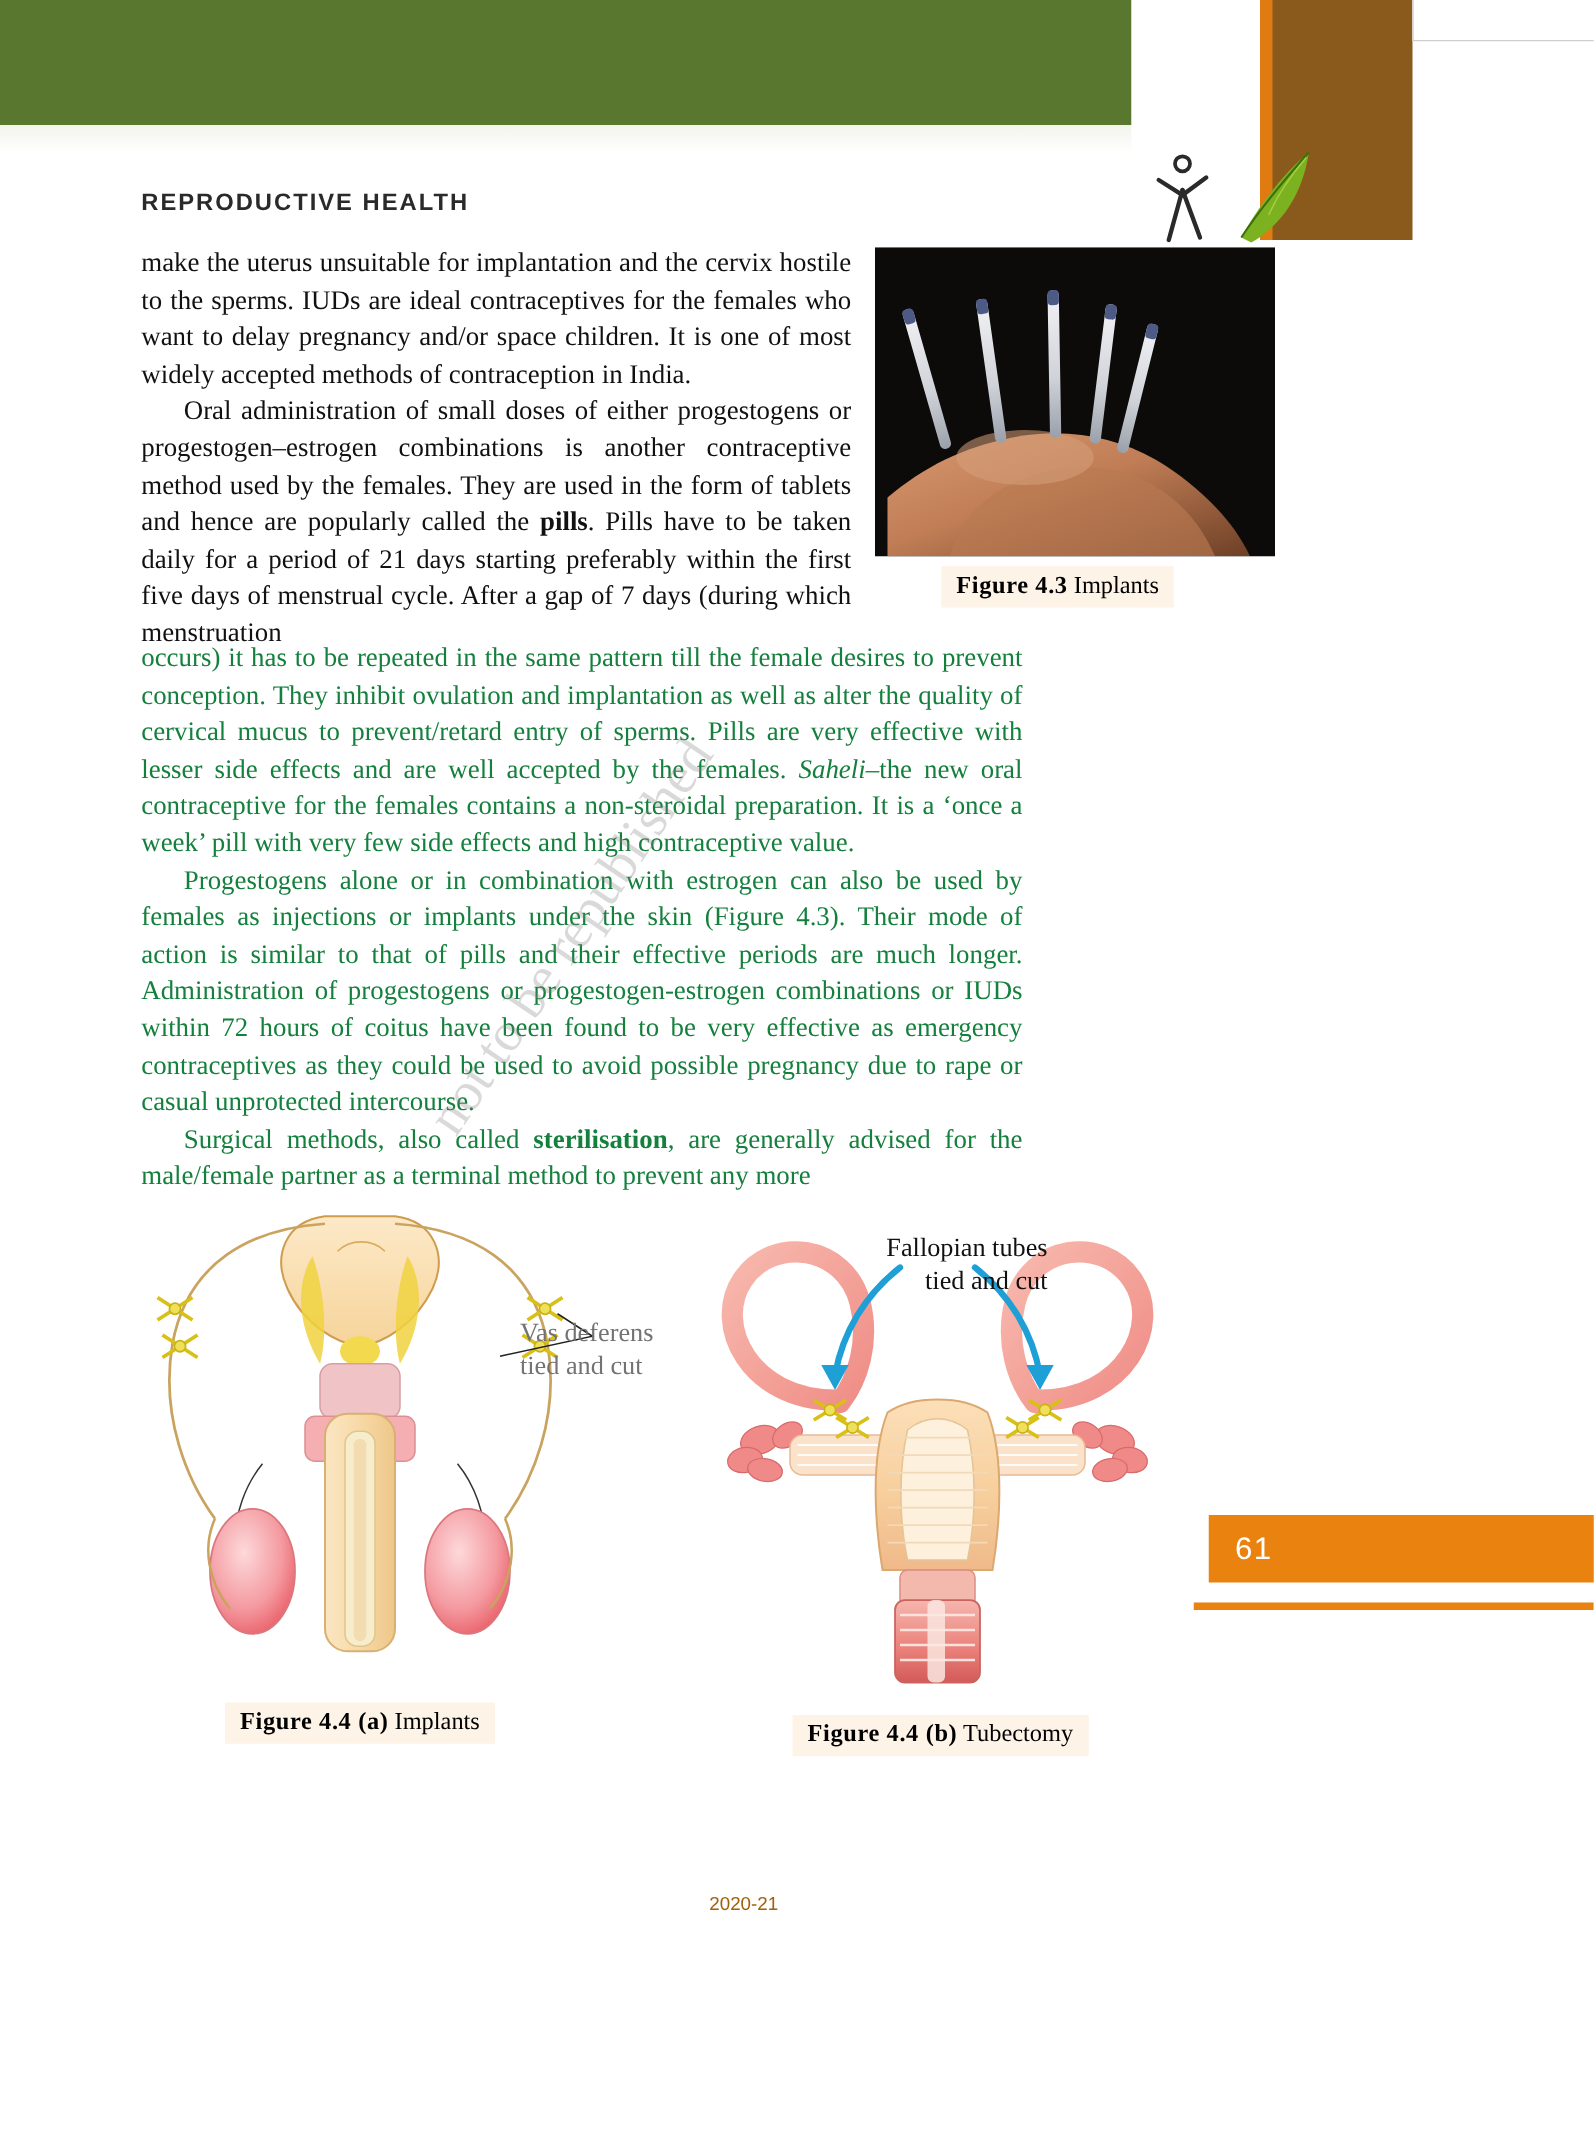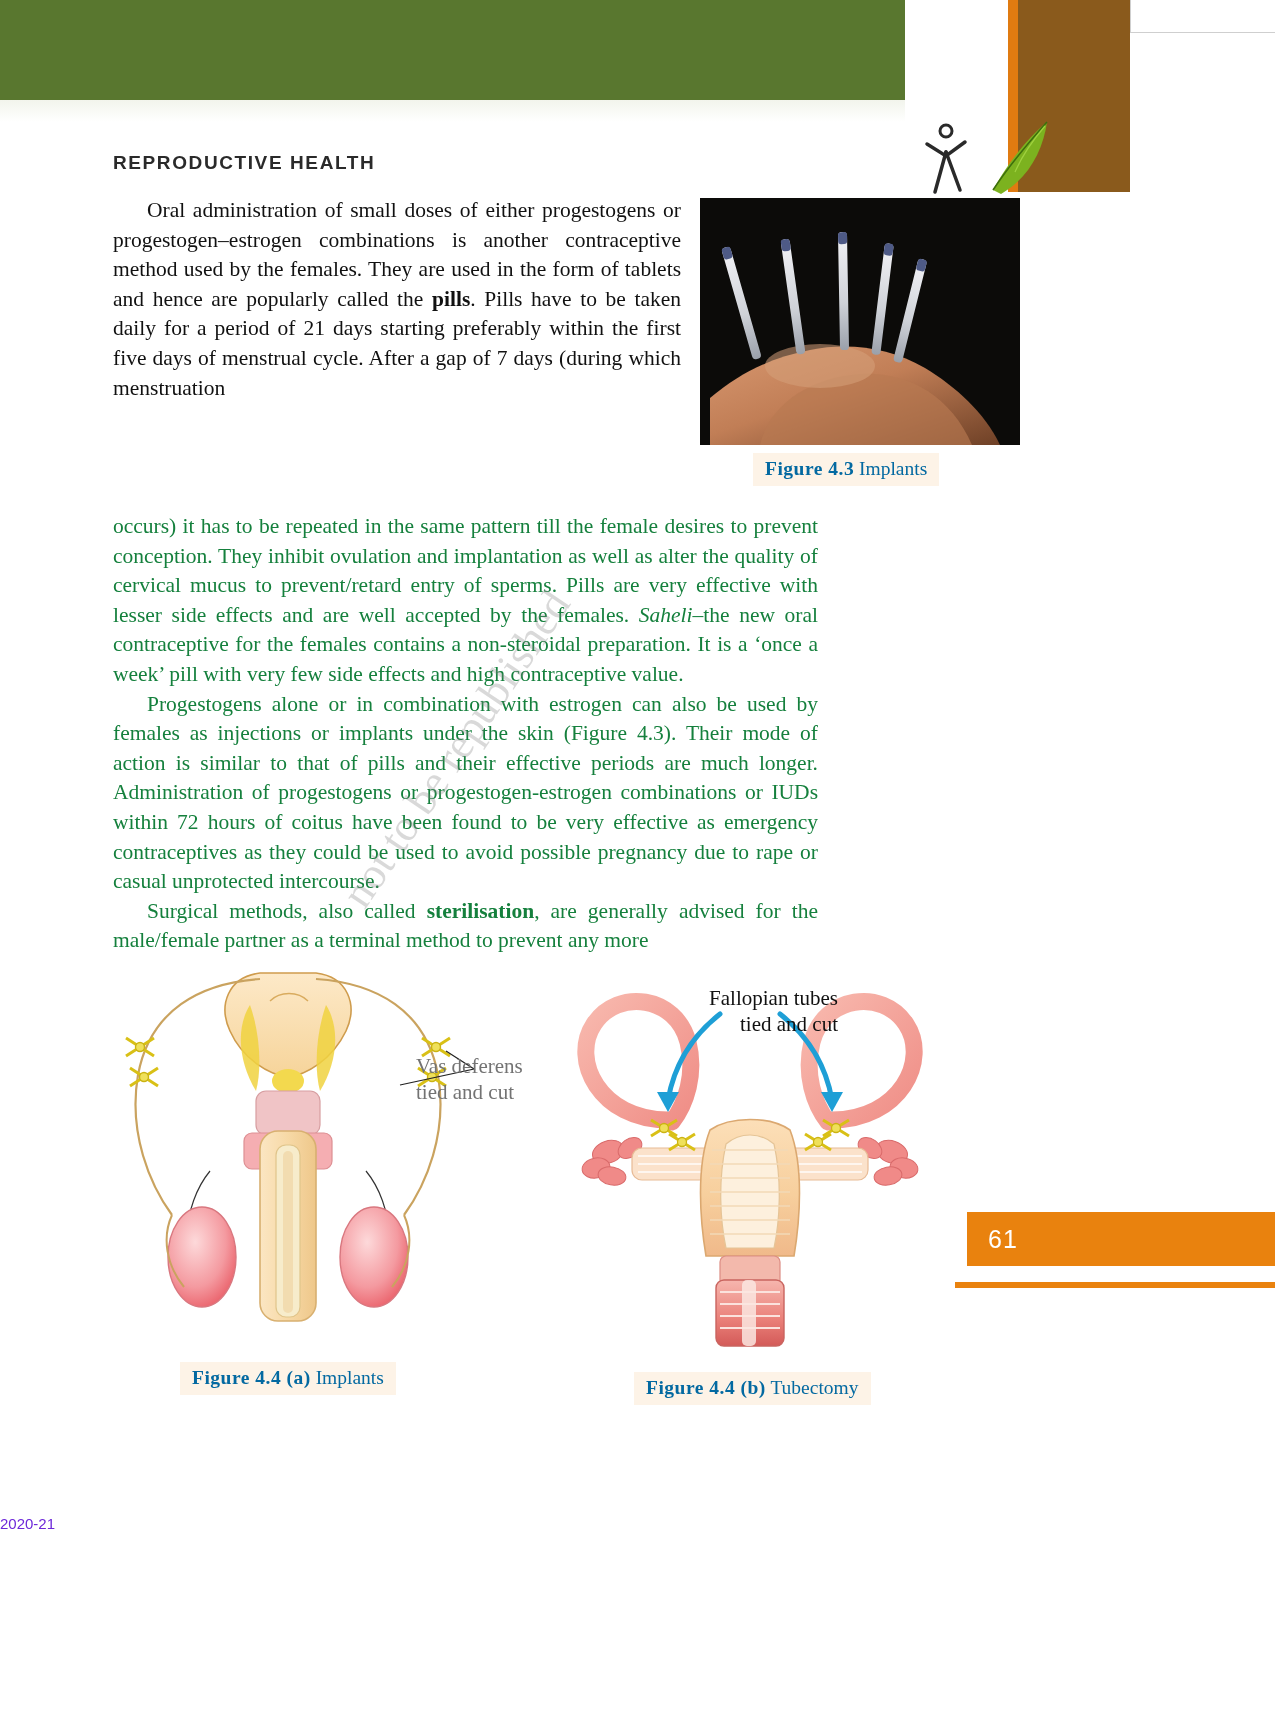--- a/index.html
+++ b/index.html
@@ -128,21 +128,21 @@
     left: 700px; top: 198px;
     width: 320px; height: 247px;
     background: #0b0a08;
     overflow: hidden;
   }
   .fig-caption {
     position: absolute;
     background: #fdf3e7;
     font-size: 19.5px;
     padding: 5px 12px 6px 12px;
-    color: #0369a1;
+    color: #000000;
     white-space: nowrap;
   }
   .fig-caption .b { font-weight: bold; letter-spacing: .5px; }
 
   #fig43-cap { left: 753px; top: 453px; }
   #fig44a-cap { left: 180px; top: 1362px; }
   #fig44b-cap { left: 634px; top: 1372px; }
 
   
   .watermark {
@@ -184,23 +184,24 @@
     color: #111;
     text-align: right;
     width: 145px;
   }
 
   
   .footer-year {
     position: absolute;
     left: 0; top: 1515px;
     width: 1190px;
+    text-align: center;
     font-family: "Liberation Sans", sans-serif;
     font-size: 15px;
-    color: #6d28d9;
+    color: #a16207;
   }
 </style>
 </head>
 <body>
 
 <div class="top-band"></div>
 <div class="top-band-fade"></div>
 
 <svg class="band-arc" viewBox="0 0 150 200">
   <path d="M0,0 L150,0 L150,200 L150,200 C120,150 95,100 80,20 L78,0 Z" fill="#ffffff"></path>
@@ -274,20 +275,21 @@
     </g>
   </svg>
 </div>
 
 <div class="fig-caption" id="fig43-cap">
   <span class="b">Figure  4.3</span>
   <span>Implants</span>
 </div>
 
 <div class="col-narrow">
+  <p>make the uterus unsuitable for implantation and the cervix hostile to the sperms. IUDs are ideal contraceptives for the females who want to delay pregnancy and/or space children. It is one of most widely accepted methods of contraception in India.</p>
   <p class="indent"><span>Oral administration of small doses of either progestogens or progestogen–estrogen combinations is another contraceptive method used by the females. They are used in the form of tablets and hence are popularly called the </span><span class="b">pills</span><span>. Pills have to be taken daily for a period of 21 days starting preferably within the first five days of menstrual cycle. After a gap of 7 days (during which menstruation</span></p>
 </div>
 
 <div class="col-full">
   <p><span>occurs) it has to be repeated in the same pattern till the female desires to prevent conception. They inhibit ovulation and implantation as well as alter the quality of cervical mucus to prevent/retard entry of sperms. Pills are very effective with lesser side effects and are well accepted by the females. </span><span class="i">Saheli</span><span>–the new oral contraceptive for the females contains a non-steroidal preparation. It is a ‘once a week’ pill with very few side effects and high contraceptive value.</span></p>
   <p class="indent">Progestogens alone or in combination with estrogen can also be used by females as injections or implants under the skin (Figure 4.3). Their mode of action is similar to that of pills and their effective periods are much longer. Administration of progestogens or progestogen-estrogen combinations or IUDs within 72 hours of coitus have been found to be very effective as emergency contraceptives as they could be used to avoid possible pregnancy due to rape or casual unprotected intercourse.</p>
   <p class="indent"><span>Surgical methods, also called </span><span class="b">sterilisation</span><span>, are generally advised for the male/female partner as a terminal method to prevent any more</span></p>
 </div>
 
 <div class="watermark">not to be republished</div>

